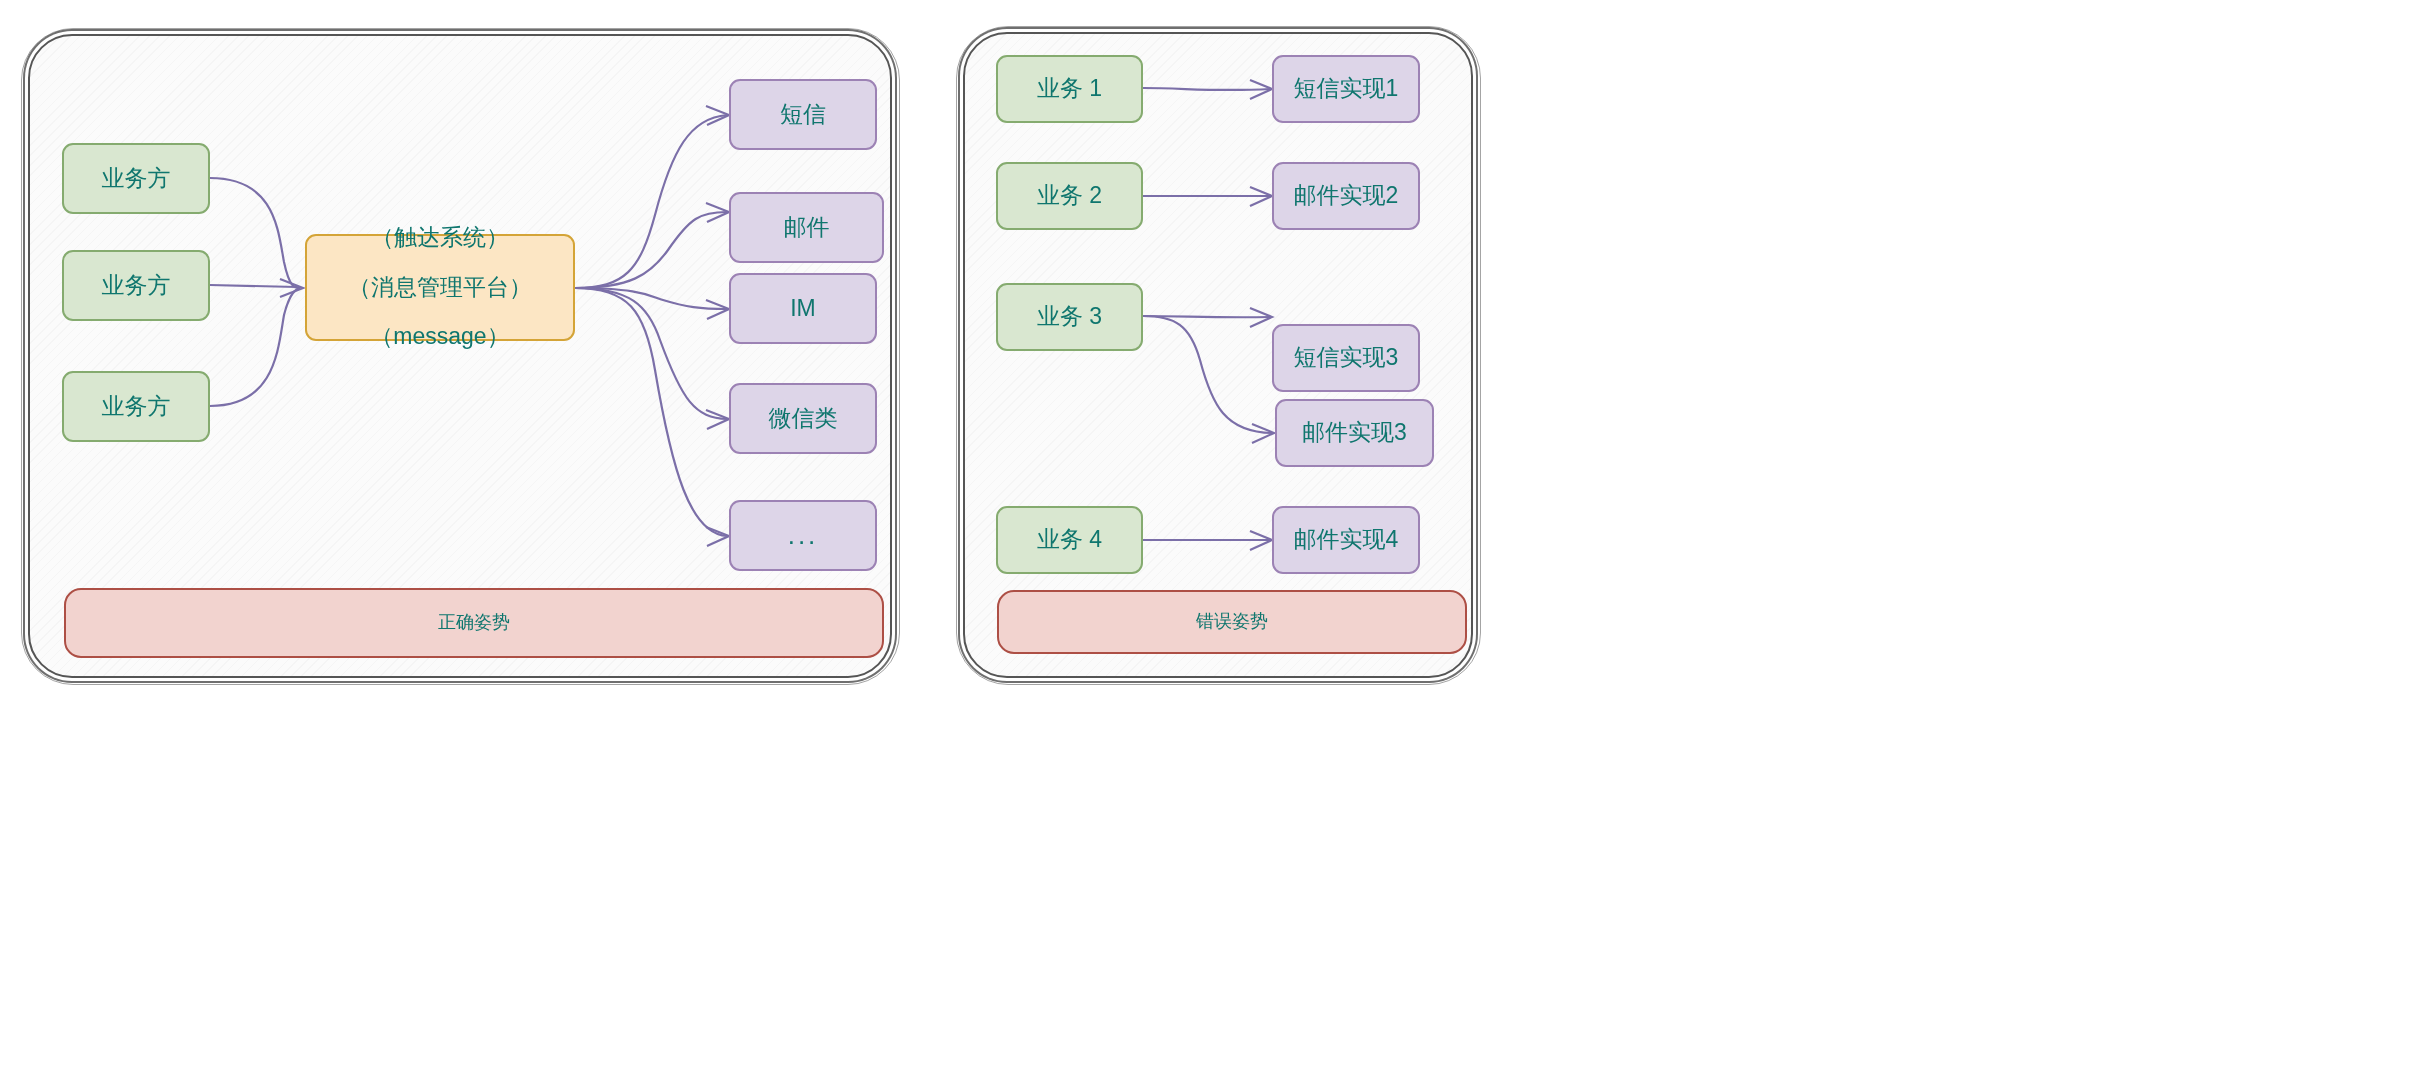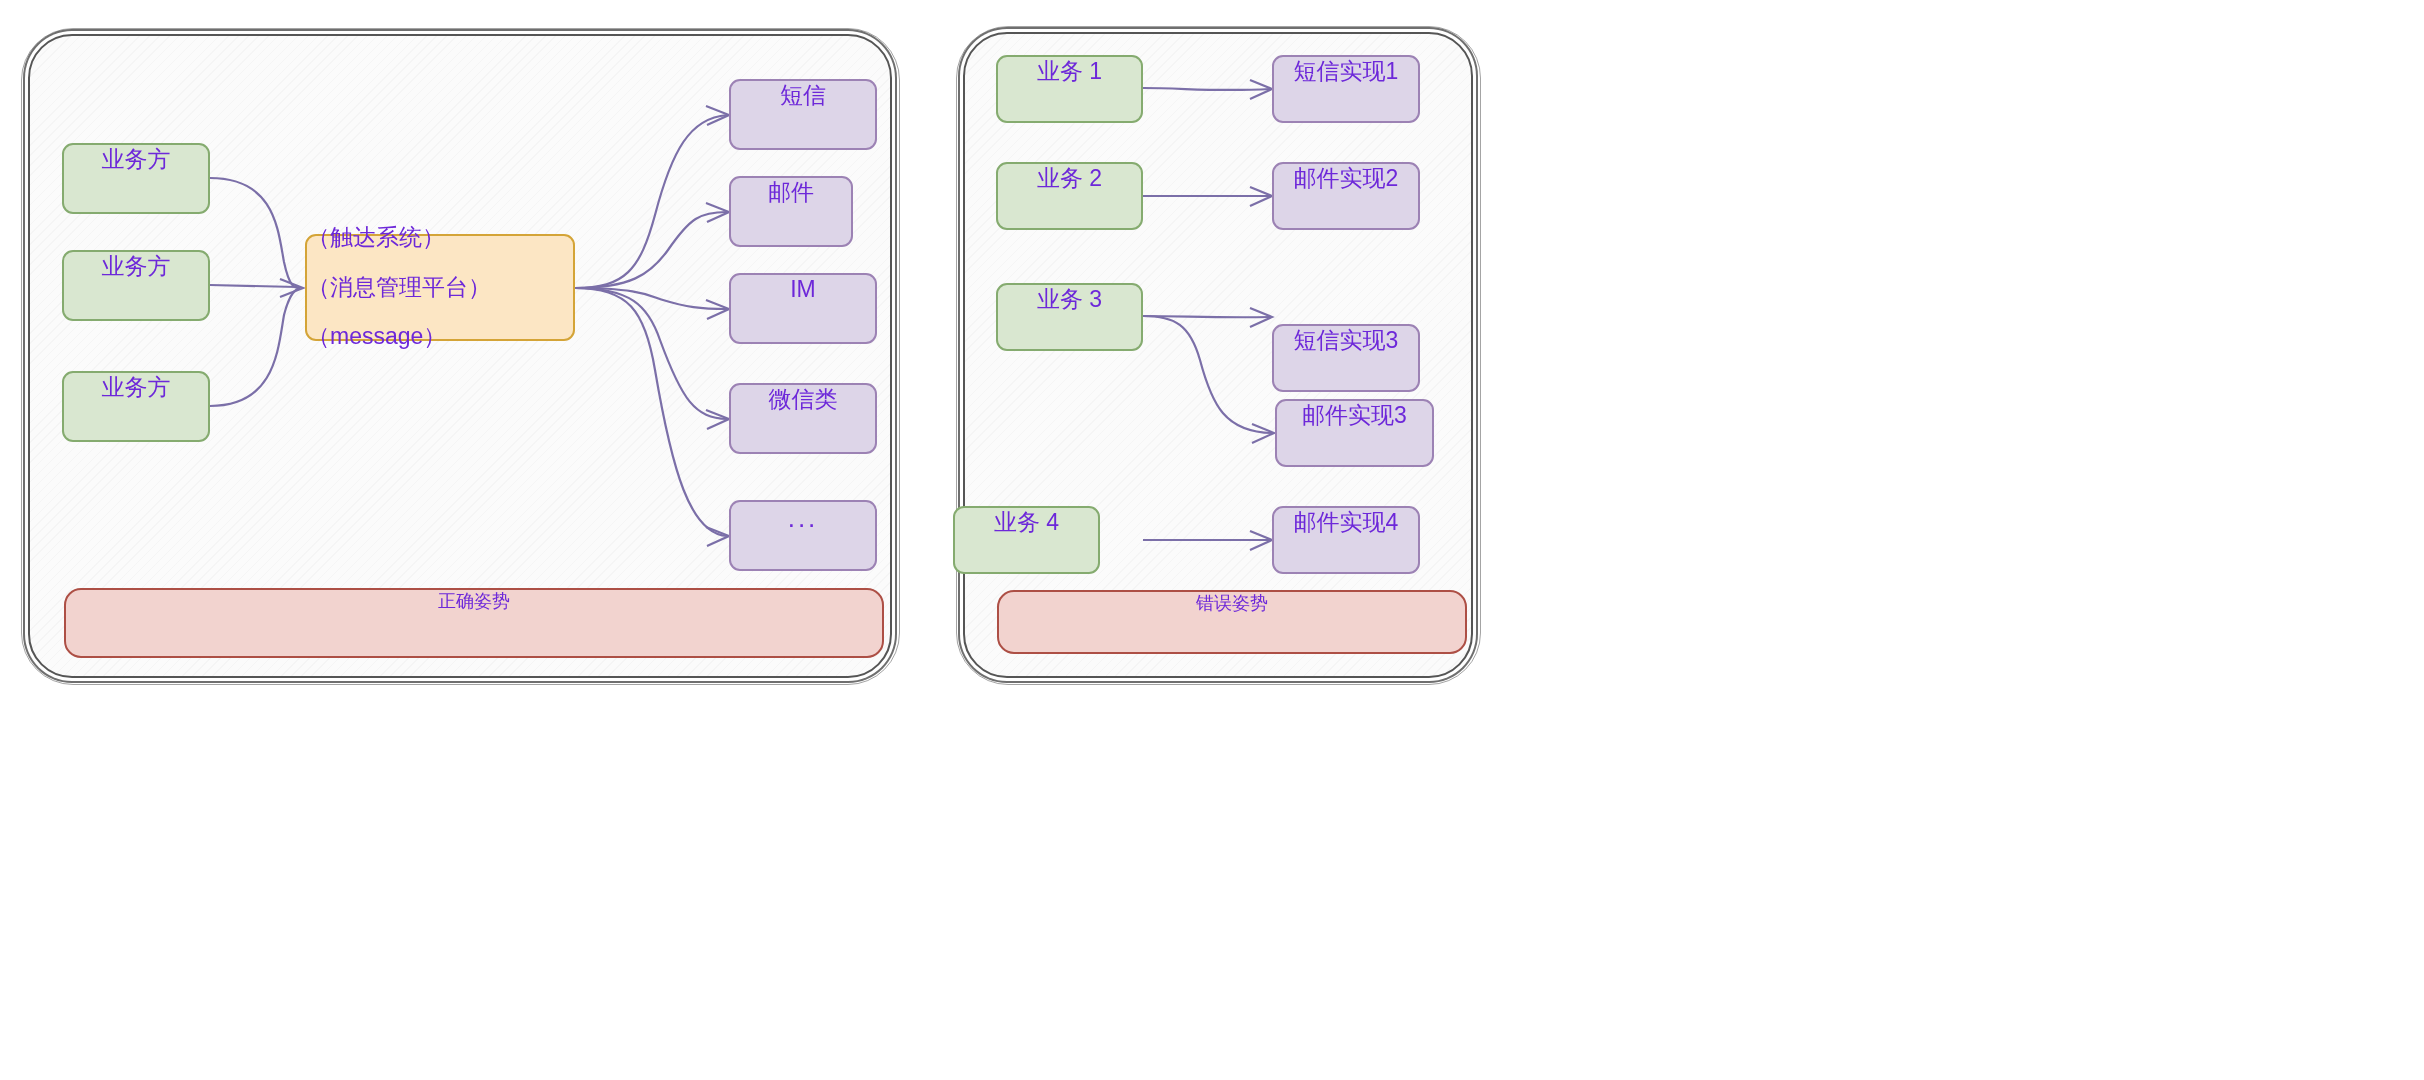--- a/index.html
+++ b/index.html
@@ -34,24 +34,24 @@
     border:1px solid rgba(90,90,90,.55);
     border-radius:52px;
     pointer-events:none;
   }
   #panel-left{left:28px;top:34px;width:860px;height:640px;}
   #panel-right{left:963px;top:32px;width:506px;height:642px;}
 
   
   .node{
     position:absolute;
-    display:flex;align-items:flex-start;justify-content:center;
+    display:flex;align-items:center;justify-content:center;
     border-radius:11px;
     box-sizing:border-box;
-    color:#6d28d9;
+    color:#0f766e;
     line-height:1.28;
     text-align:center;
     white-space:pre;
   }
   .node.green{
     background:#d9e7d0;
     border:2px solid #85ab6f;
     font-size:23px;
   }
   .node.purple{
@@ -138,21 +138,21 @@
 
 <div class="node orange" style="left:305px;top:234px;width:270px;height:107px;flex-direction:column;gap:20px;">
   <span>（触达系统）</span>
   <span>（消息管理平台）</span>
   <span>（message）</span>
 </div>
 
 <div class="node purple" style="left:729px;top:79px;width:148px;height:71px;">
   <span>短信</span>
 </div>
-<div class="node purple" style="left:729px;top:176px;width:124px;height:71px;">
+<div class="node purple" style="left:729px;top:192px;width:155px;height:71px;">
   <span>邮件</span>
 </div>
 <div class="node purple" style="left:729px;top:273px;width:148px;height:71px;">
   <span>IM</span>
 </div>
 <div class="node purple" style="left:729px;top:383px;width:148px;height:71px;">
   <span>微信类</span>
 </div>
 <div class="node purple dots" style="left:729px;top:500px;width:148px;height:71px;">
   <span>...</span>
@@ -164,21 +164,21 @@
 
 <div class="node green" style="left:996px;top:55px;width:147px;height:68px;">
   <span>业务 1</span>
 </div>
 <div class="node green" style="left:996px;top:162px;width:147px;height:68px;">
   <span>业务 2</span>
 </div>
 <div class="node green" style="left:996px;top:283px;width:147px;height:68px;">
   <span>业务 3</span>
 </div>
-<div class="node green" style="left:953px;top:506px;width:147px;height:68px;">
+<div class="node green" style="left:996px;top:506px;width:147px;height:68px;">
   <span>业务 4</span>
 </div>
 
 <div class="node purple" style="left:1272px;top:55px;width:148px;height:68px;">
   <span>短信实现1</span>
 </div>
 <div class="node purple" style="left:1272px;top:162px;width:148px;height:68px;">
   <span>邮件实现2</span>
 </div>
 <div class="node purple" style="left:1272px;top:283px;width:148px;height:68px;margin-top:41px;">

